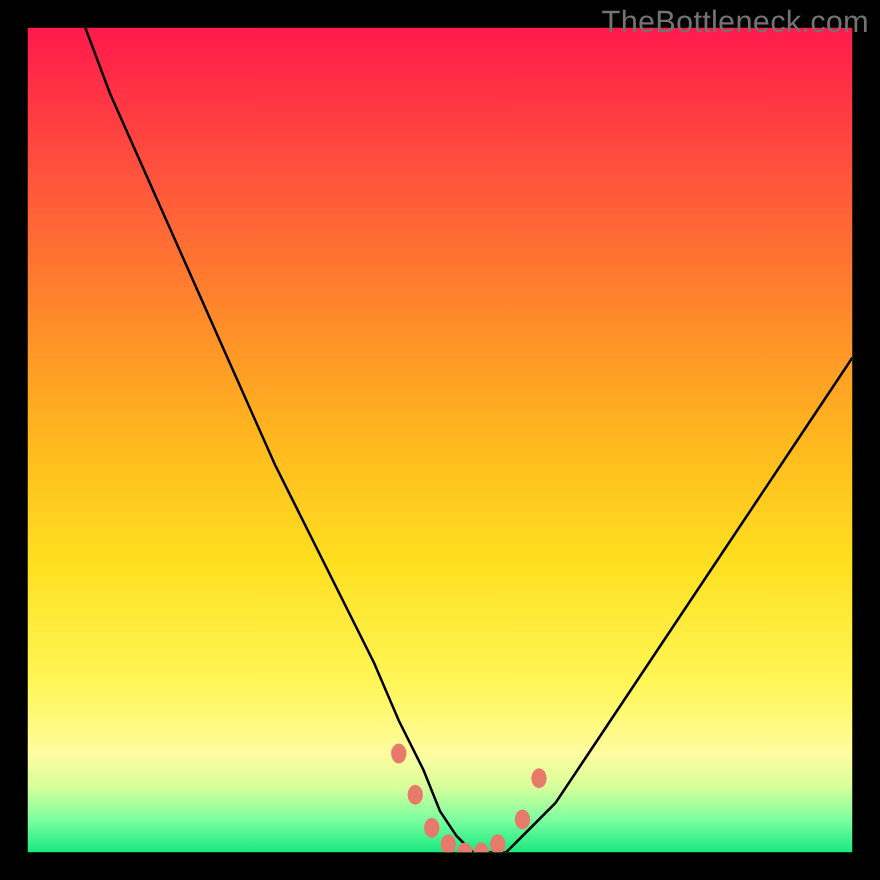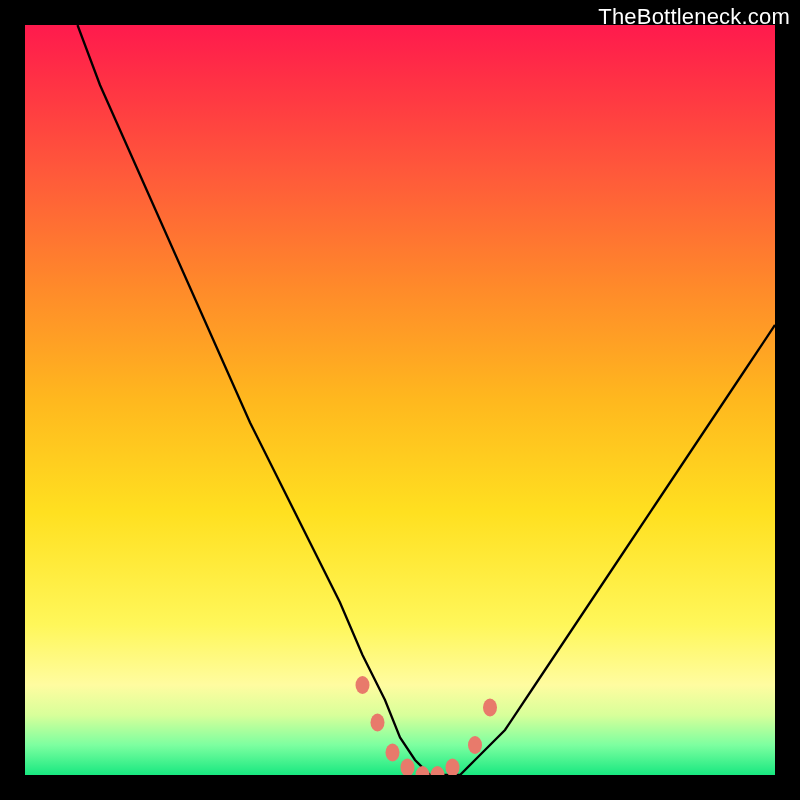--- a/index.html
+++ b/index.html
@@ -46,22 +46,22 @@
   }
   svg.curve {
     position: absolute;
     top: 0; left: 0;
     width: 750px; height: 750px;
   }
   .watermark {
     position: absolute;
     top: 4px;
     right: 10px;
-    color: #ffffff;
-    font-size: 22px;
+    color: #737373;
+    font-size: 28px;
     font-weight: 500;
     letter-spacing: 0.2px;
     user-select: none;
     pointer-events: none;
     text-align: center;
   }
 </style>
 </head>
 <body>
 

